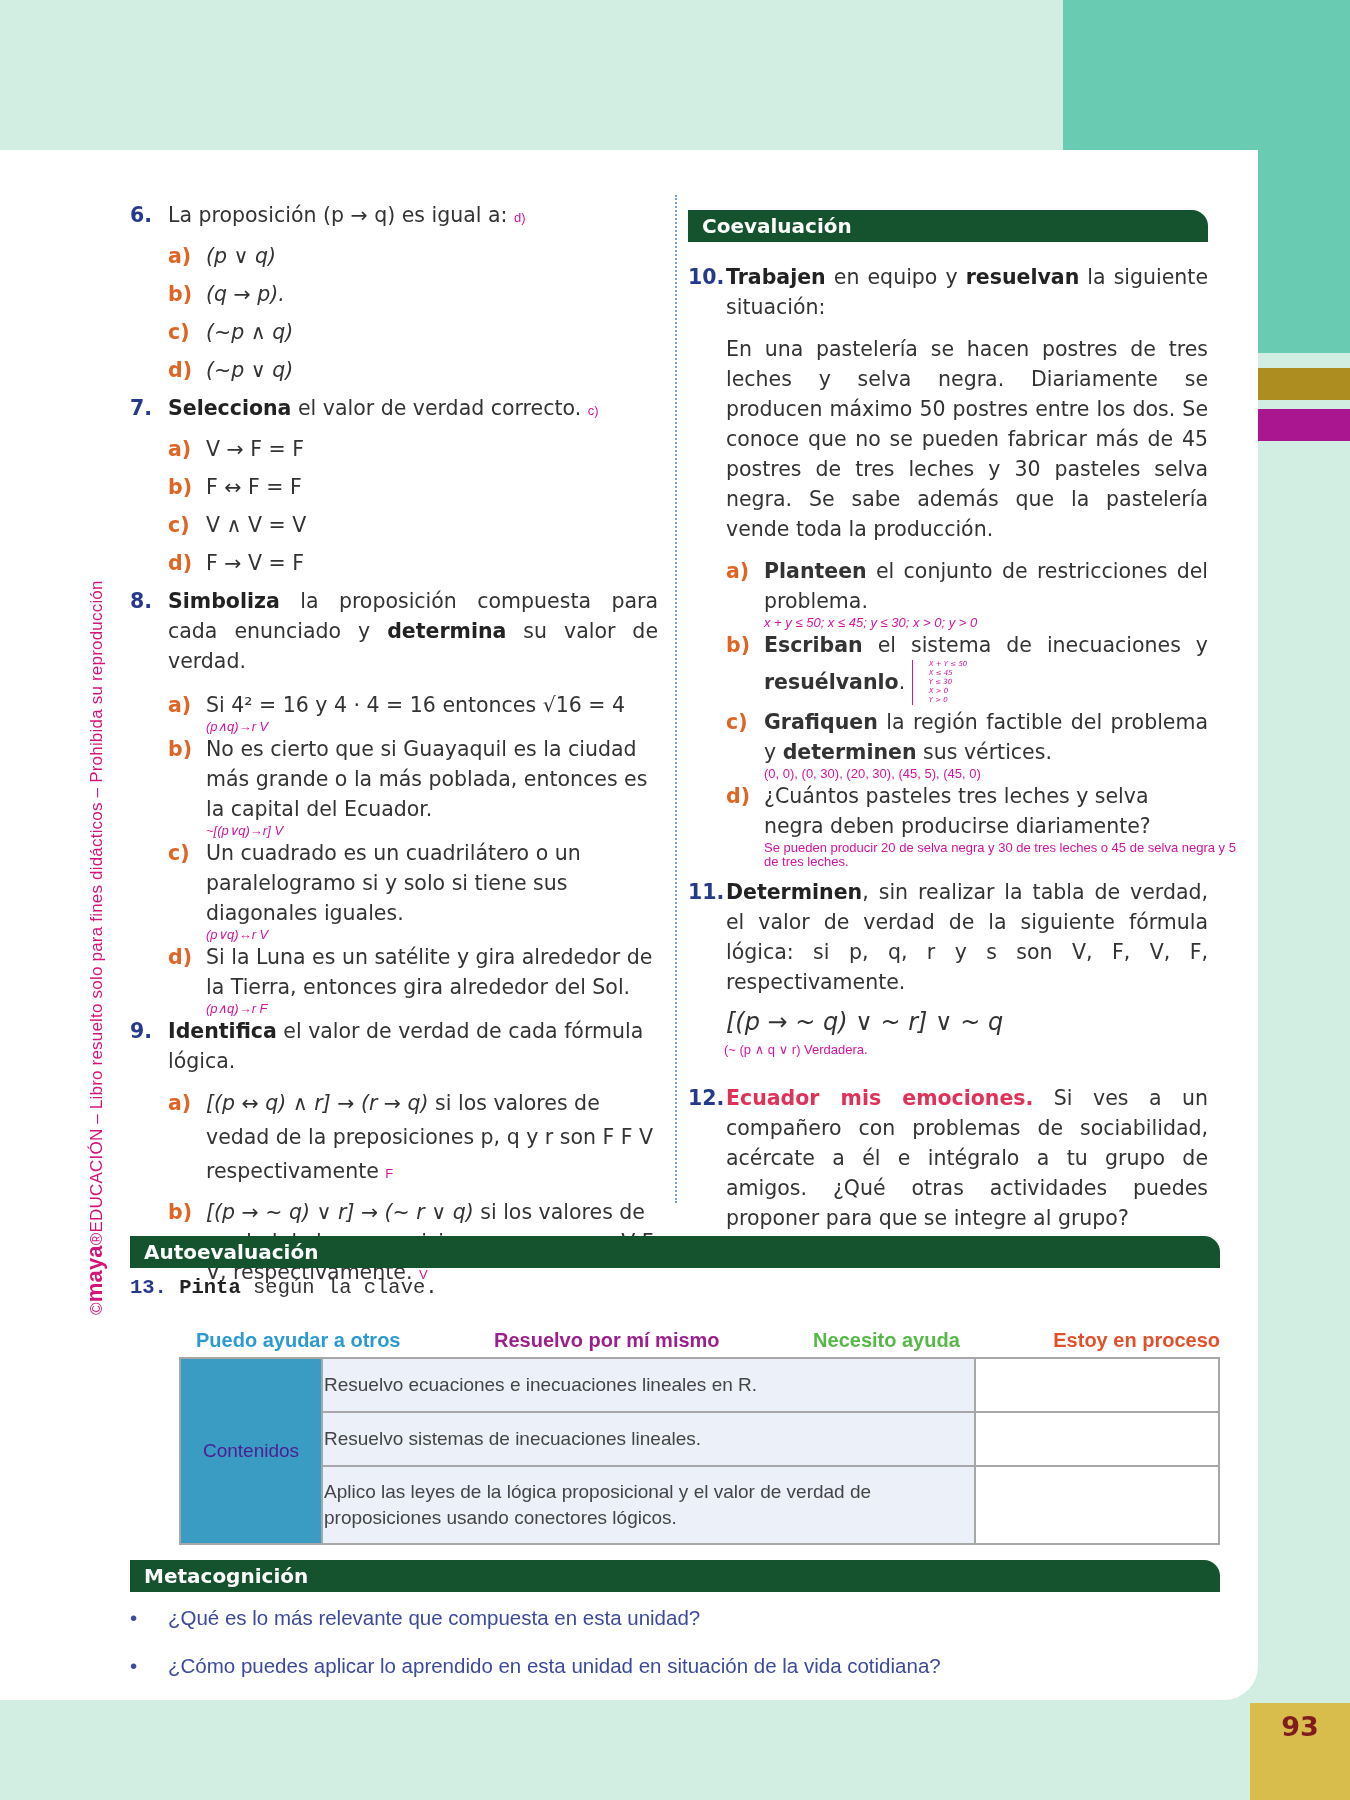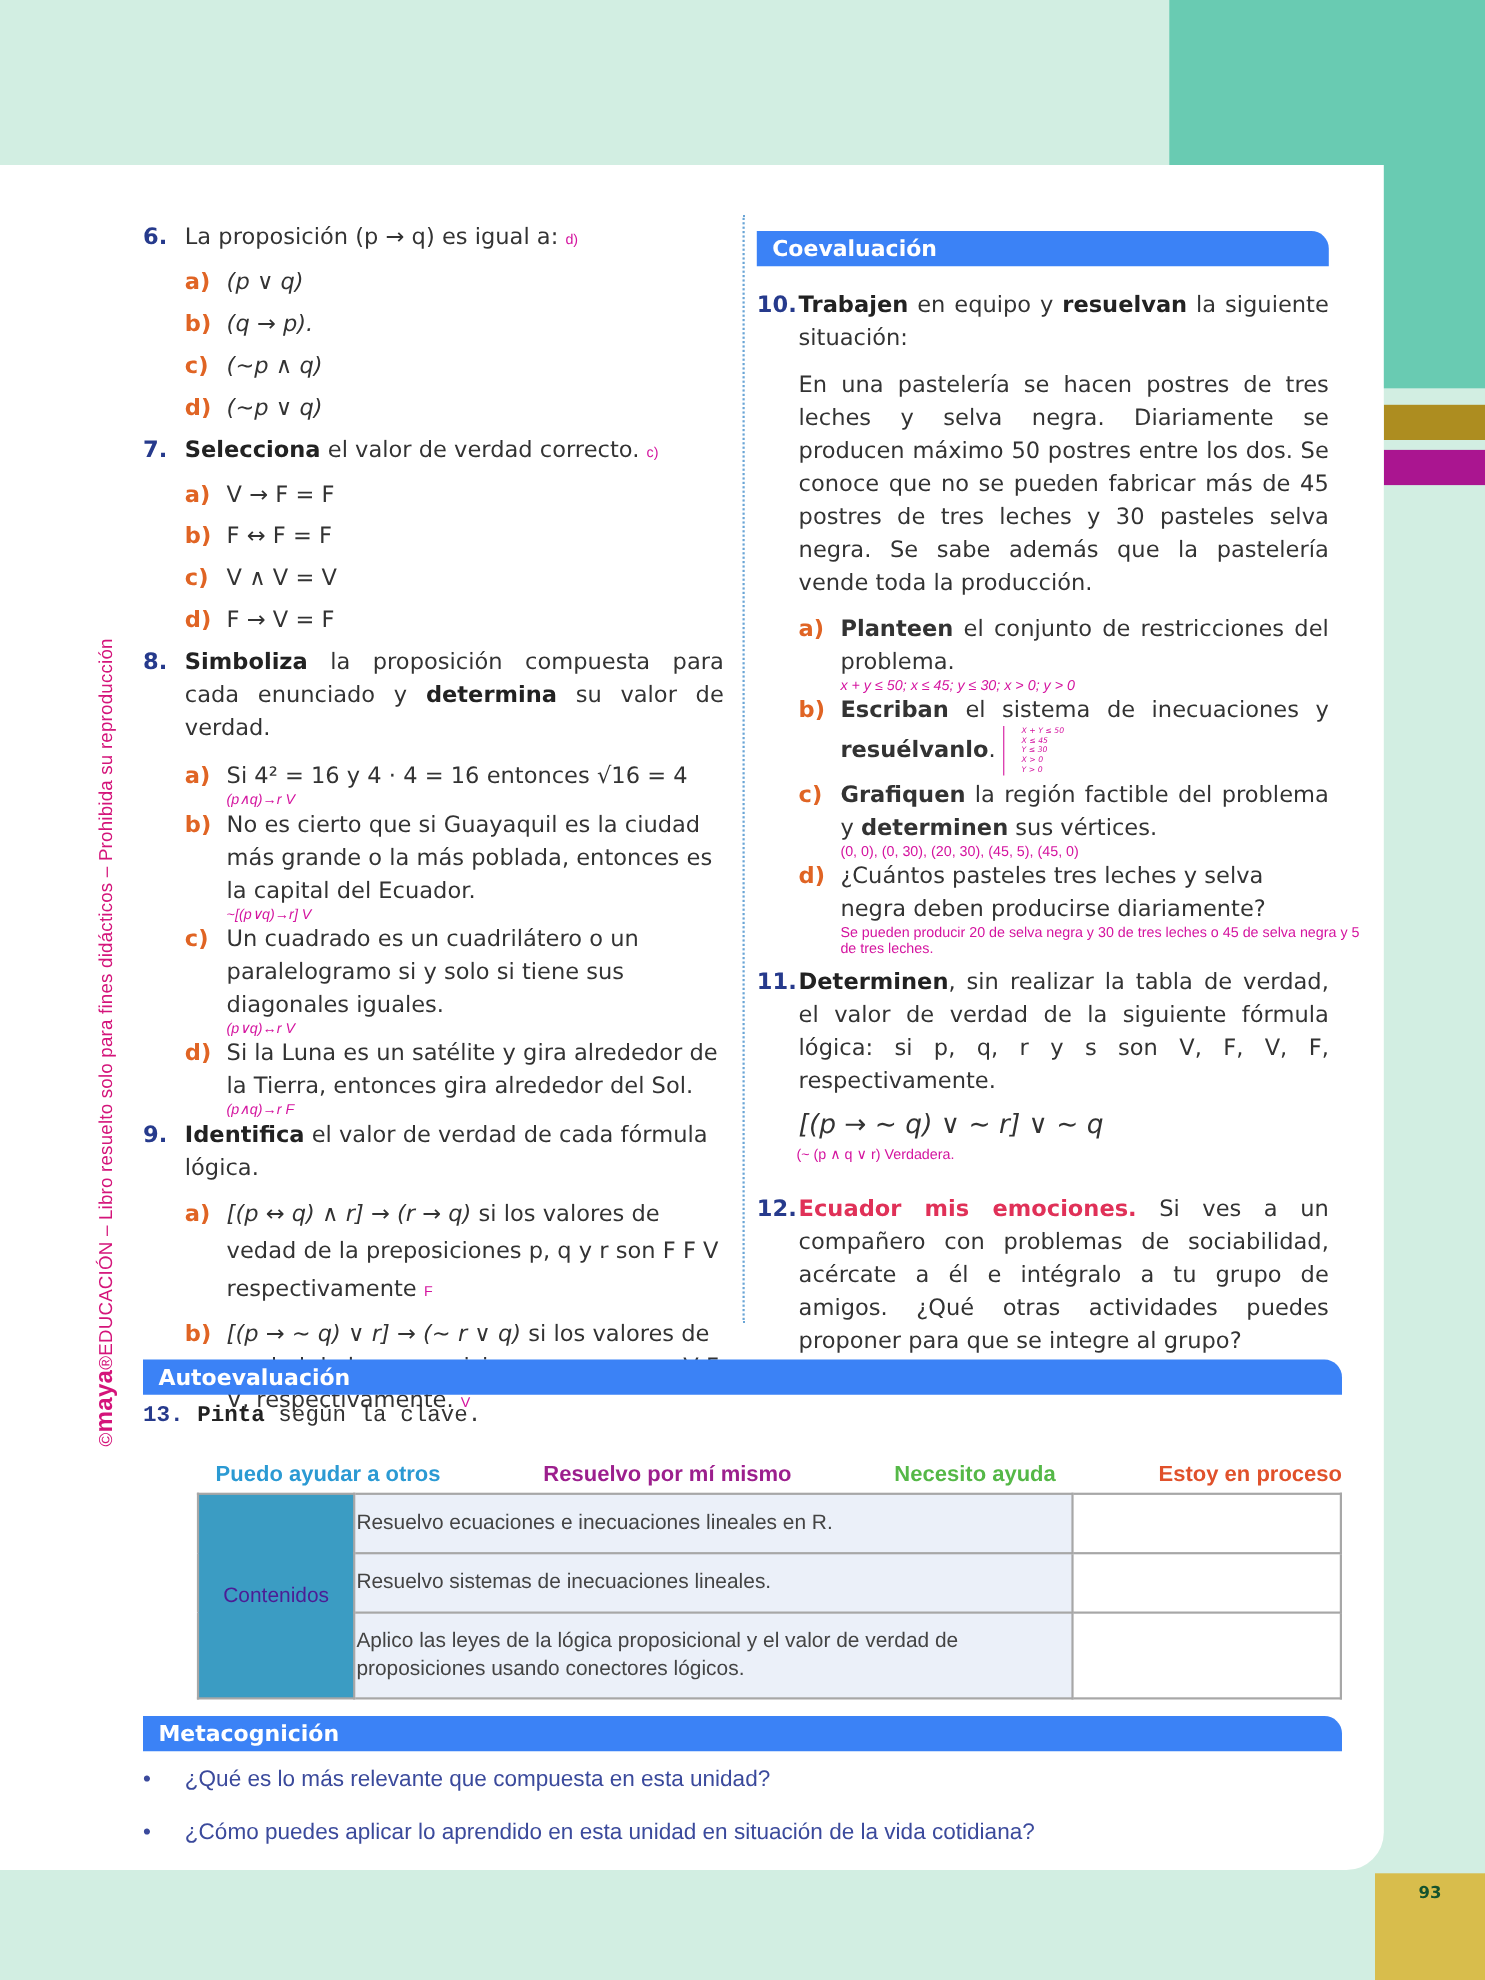--- a/index.html
+++ b/index.html
@@ -11,21 +11,21 @@
   }
   .top-band-right { position: absolute; left: 1063px; top: 0; width: 287px; height: 353px; background: #69cbb2; }
   .stripe-gold { position: absolute; left: 1258px; top: 368px; width: 92px; height: 32px; background: #ad8d20; }
   .stripe-magenta { position: absolute; left: 1258px; top: 409px; width: 92px; height: 32px; background: #aa1590; }
   .page {
     position: absolute; left: 0; top: 150px; width: 1258px; height: 1550px;
     background: #ffffff; border-bottom-right-radius: 34px;
   }
   .page-number-box {
     position: absolute; left: 1250px; top: 1703px; width: 100px; height: 97px;
-    background: #d8bd4c; color: #14532d; font-weight: bold; font-size: 15px;
+    background: #d8bd4c; color: #7f1d1d; font-weight: bold; font-size: 27px;
     text-align: center; padding-top: 8px; box-sizing: border-box;
   }
   .side-note {
     position: absolute; left: 82px; top: 1315px; transform-origin: left top;
     transform: rotate(-90deg); white-space: nowrap; color: #d4147a;
     font-family: "Liberation Sans", sans-serif; font-size: 17px; letter-spacing: 0.2px;
   }
   .side-note .brand { font-weight: bold; font-size: 22px; }
   .divider {
     position: absolute; left: 675px; top: 195px; height: 1008px;
@@ -36,21 +36,21 @@
   .q { position: relative; padding-left: 38px; font-size: 20.5px; line-height: 30px; }
   .q .num { position: absolute; left: 0; top: 0; color: #263a8c; font-weight: bold; }
   .q b { color: #222; }
   .opt { position: relative; padding-left: 38px; margin-left: 38px; font-size: 20.5px; line-height: 30px; }
   .opt .lbl { position: absolute; left: 0; top: 0; color: #e06424; font-weight: bold; }
   .ans { color: #d4149f; font-size: 13px; font-family: "Liberation Sans", sans-serif; }
   .ans-line { color: #d4149f; font-size: 13px; line-height: 14px; font-family: "Liberation Sans", sans-serif; font-style: italic; }
   .math { font-style: italic; }
   .just { text-align: justify; }
   .section-header {
-    background: #3b82f6; color: #fff; font-weight: bold; font-size: 20px;
+    background: #14532d; color: #fff; font-weight: bold; font-size: 20px;
     height: 32px; line-height: 33px; padding-left: 14px; border-top-right-radius: 16px;
   }
   .key-row { position: absolute; top: 1329px; left: 196px; width: 1024px; display: flex; justify-content: space-between; font-family: "Liberation Sans", sans-serif; font-weight: bold; font-size: 20px; }
   table.self { position: absolute; left: 179px; top: 1357px; width: 1041px; border-collapse: collapse; font-family: "Liberation Sans", sans-serif; font-size: 19px; color: #444; }
   table.self td { border: 2px solid #a7a7a7; }
   table.self td.cat { background: #3b9cc3; color: #4c1d95; text-align: center; width: 138px; }
   table.self td.item { background: #ebf0f9; padding: 8px 1px; line-height: 26px; height: 36px; }
   table.self td.blank { background: #fff; width: 240px; }
   .meta-list { position: absolute; left: 130px; top: 1606px; font-family: "Liberation Sans", sans-serif; font-size: 20.5px; color: #3b4a9c; }
   .meta-list .li { position: relative; padding-left: 38px; height: 48px; }

